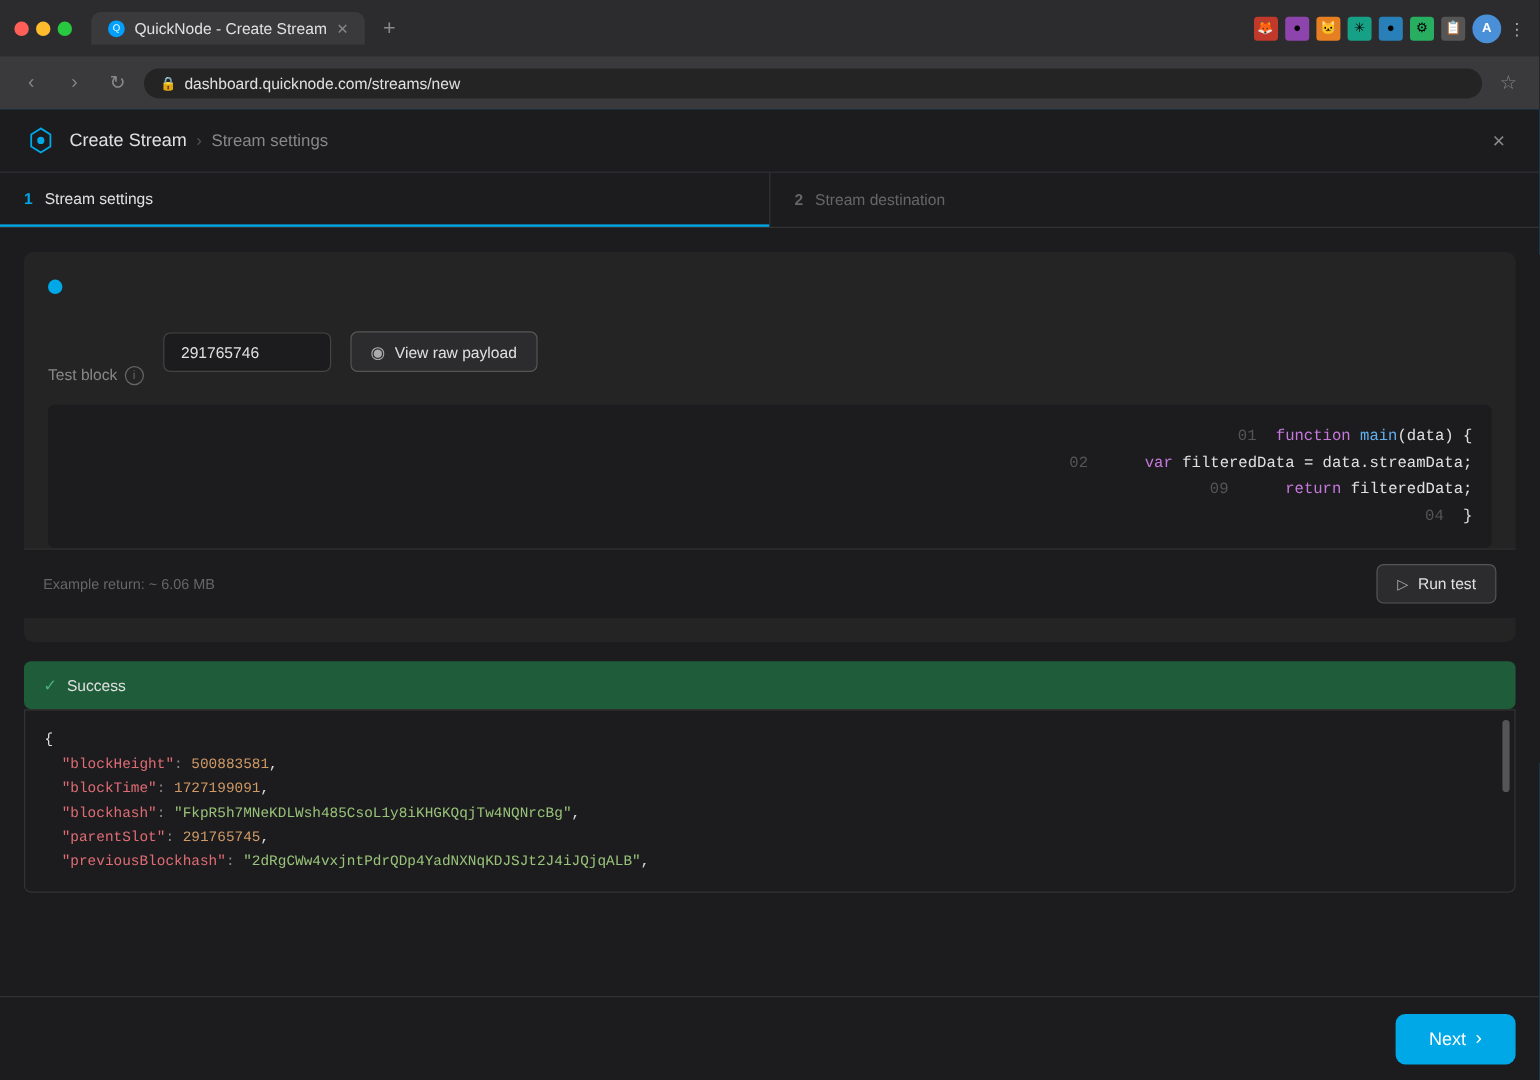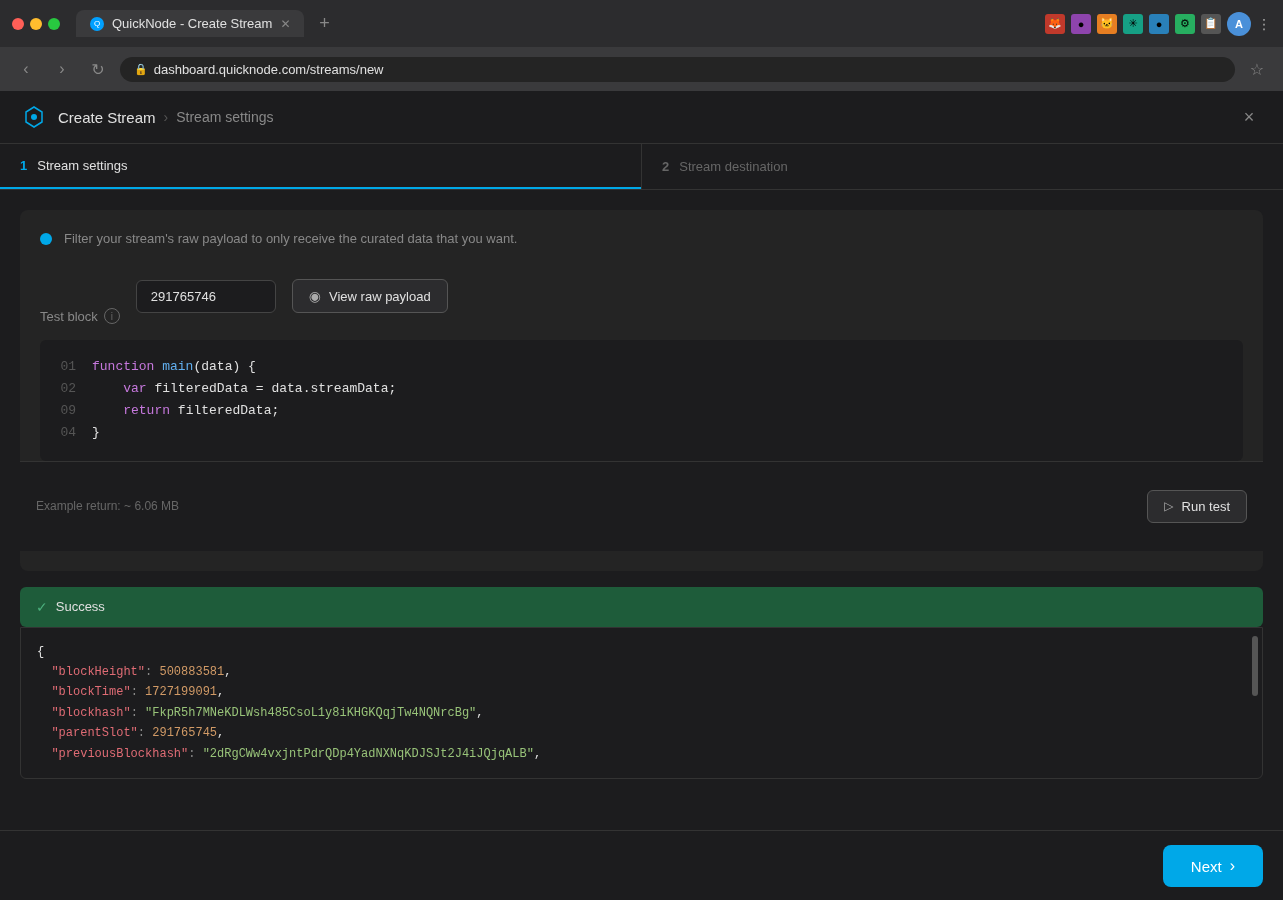--- a/index.html
+++ b/index.html
@@ -286,21 +286,21 @@
     .test-block-row {
       display: flex;
       align-items: center;
       gap: 16px;
       margin-bottom: 16px;
     }
     .test-block-label {
       color: #888;
       font-size: 13px;
       display: flex;
-      align-items: center;
+      align-items: flex-start;
       gap: 6px;
       margin-top: 40px;
     }
     .info-icon {
       width: 16px;
       height: 16px;
       border-radius: 50%;
       border: 1px solid #666;
       display: flex;
       align-items: center;
@@ -341,40 +341,41 @@
       border-radius: 6px;
       padding: 16px;
       font-family: 'Courier New', monospace;
       font-size: 13px;
       line-height: 1.7;
       margin-bottom: 0;
     }
     .code-line {
       display: flex;
       gap: 16px;
+      justify-content: flex-end;
     }
     .line-number {
       color: #555;
       width: 20px;
       text-align: right;
       flex-shrink: 0;
       user-select: none;
     }
     .code-keyword { color: #c678dd; }
     .code-function { color: #61afef; }
     .code-text { color: #e0e0e0; }
     .code-var-keyword { color: #c678dd; }
     .code-return { color: #c678dd; }
 
     
     .run-test-row {
       display: flex;
       align-items: center;
       justify-content: space-between;
-      padding: 28px 16px;
+      padding: 12px 16px;
       background: #1c1c1e;
       border-top: 1px solid #333;
       margin: 0 -20px;
     }
     .example-return {
       color: #666;
       font-size: 12px;
     }
     .run-test-btn {
       display: flex;
@@ -533,21 +534,20 @@
       <span class="step-label">Stream destination</span>
     </div>
   </div>
 
   <div class="main-content">
 
     <div class="payload-section">
       <div class="payload-header">
         <div class="payload-dot"></div>
         <div>
-          <div class="payload-desc">Filter your stream's raw payload to only receive the curated data that you want.</div>
         </div>
       </div>
 
       <div class="test-block-row">
         <div class="test-block-label">
           <span>Test block</span>
           <div class="info-icon">i</div>
         </div>
         <input class="block-number-input" type="text" value="291765746" style="">
         <button class="view-payload-btn">

